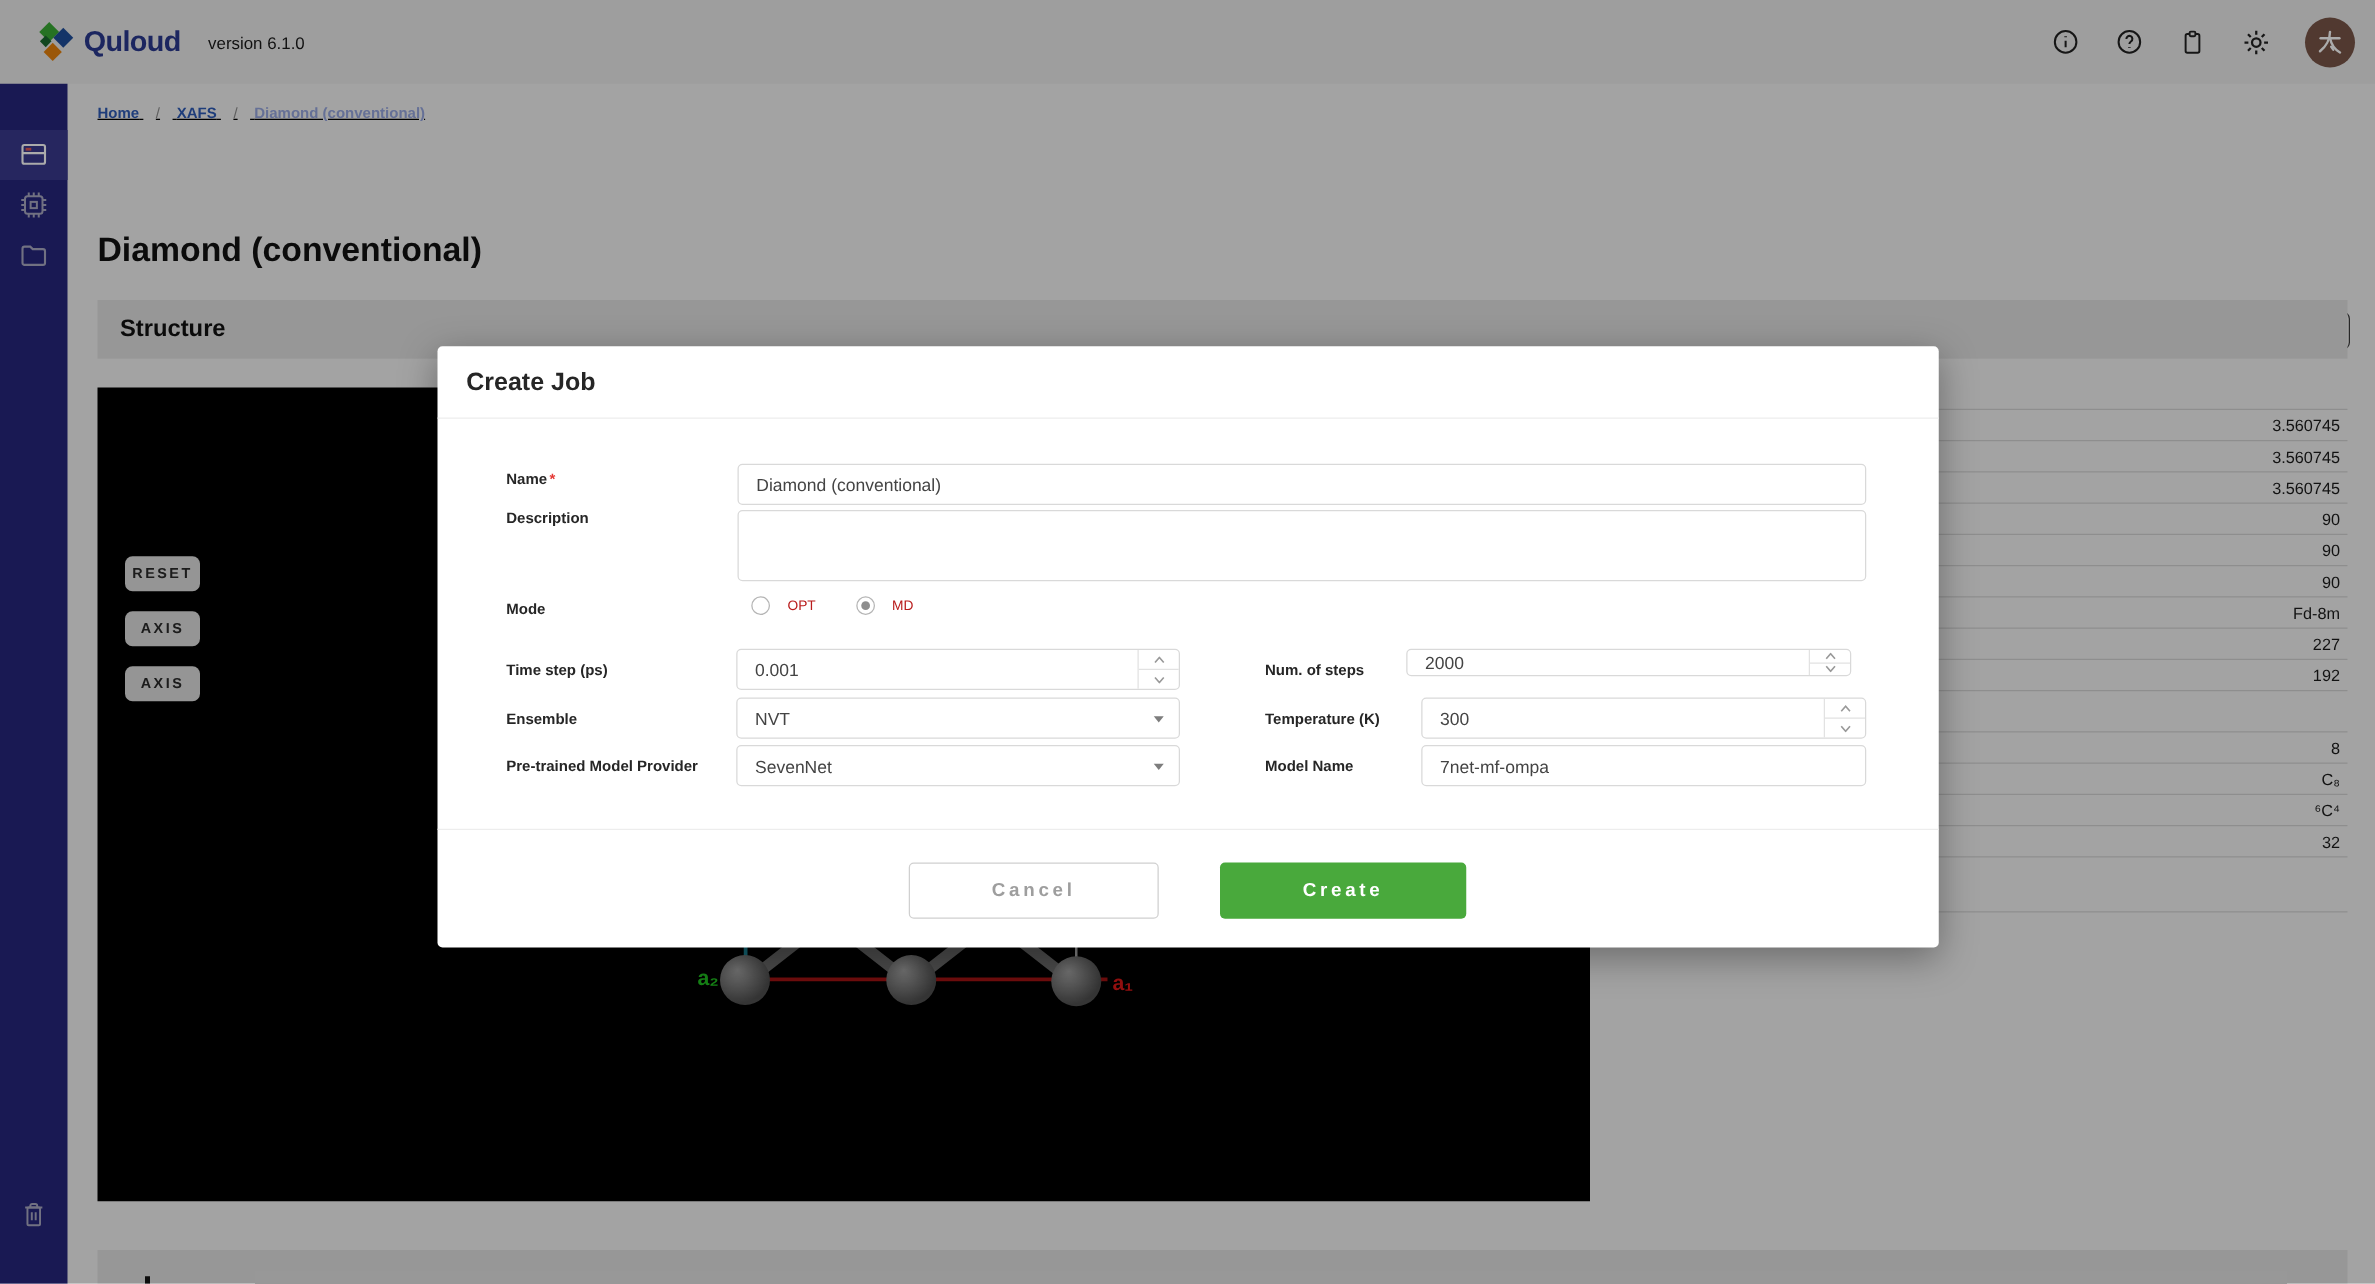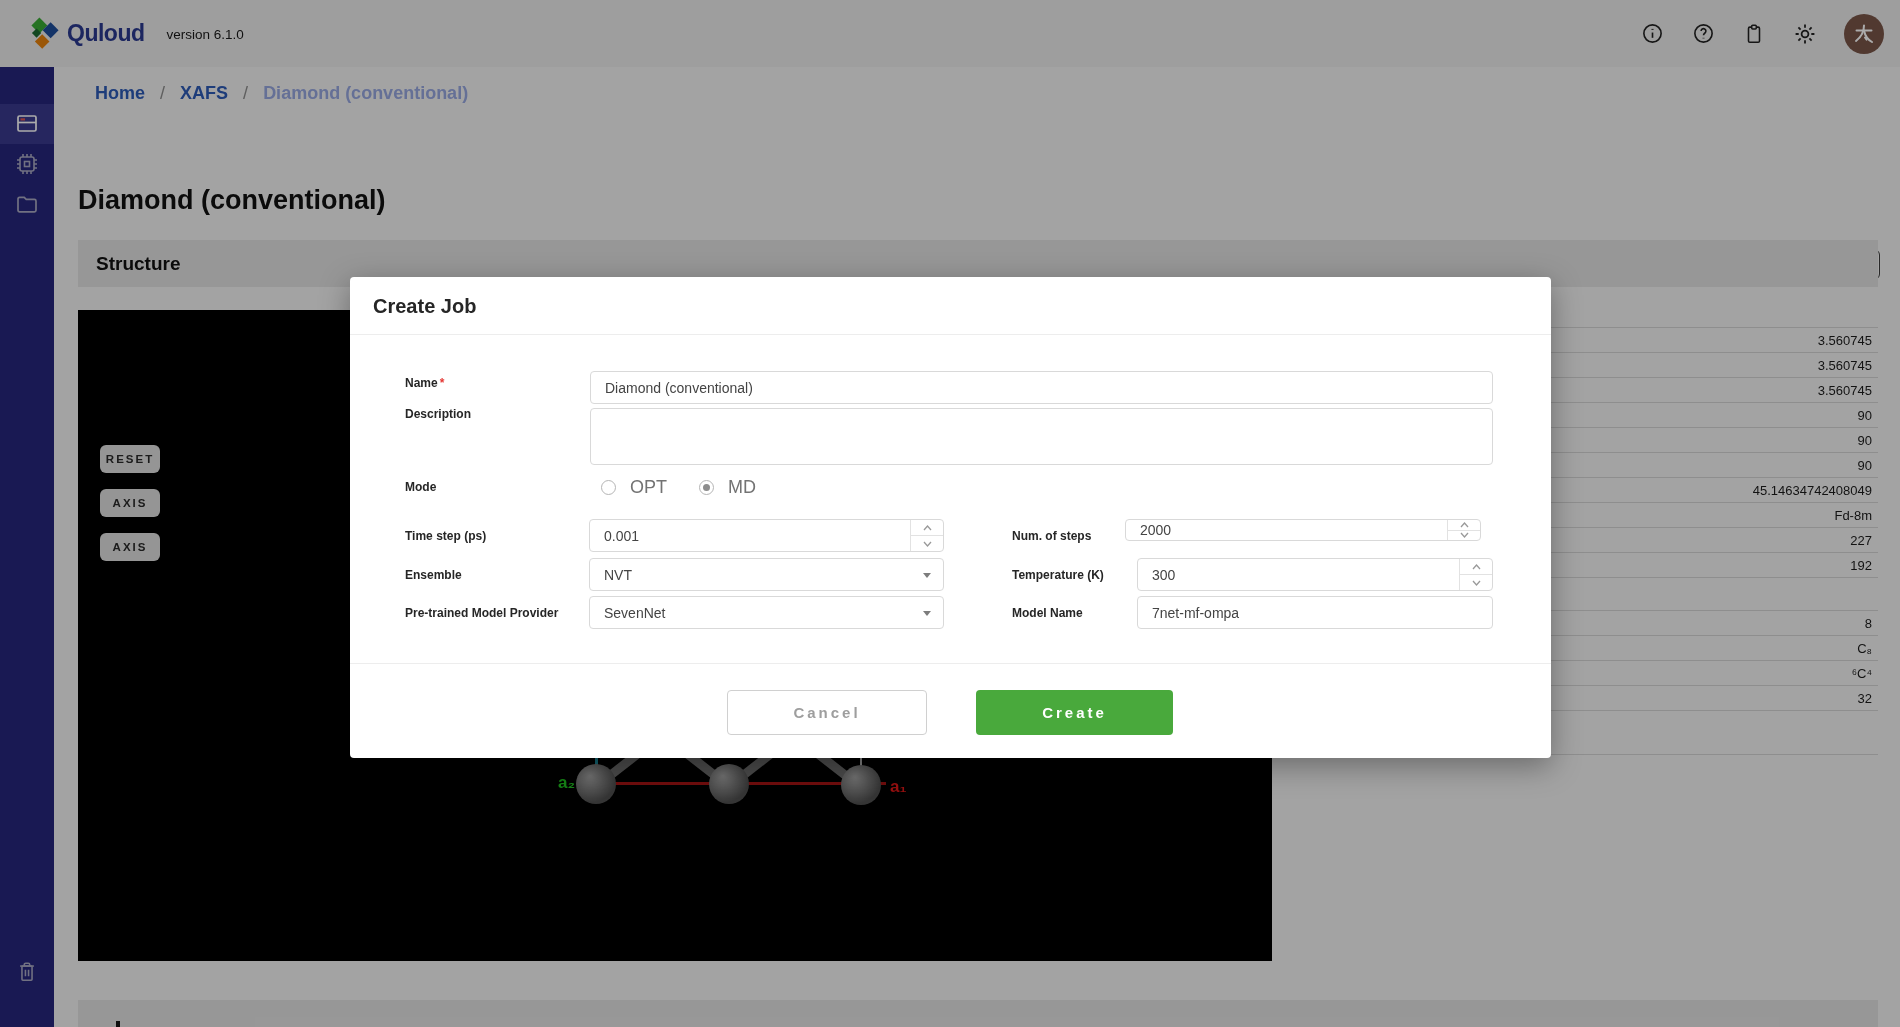--- a/index.html
+++ b/index.html
@@ -19,21 +19,21 @@
             align-items:center; justify-content:center; }
 
   
   .sidebar { position:absolute; left:0; top:67px; width:54px; height:960px; background:#26267c; z-index:5; }
   .side-item { width:54px; height:40px; display:flex; align-items:center; justify-content:center; cursor:pointer; }
   .side-item.active { background:#3a3a8e; }
   .side-item.trash { position:absolute; bottom:35px; left:0; }
 
   
   .main { position:absolute; left:54px; top:67px; width:1846px; height:960px; background:#f4f4f4; }
-  .crumbs { position:absolute; left:41px; top:16px; font-size:18px; font-weight:700; }
+  .crumbs { position:absolute; left:24px; top:16px; font-size:12px; font-weight:700;text-decoration:underline; }
   .crumb-link { color:#2e5bb7; cursor:pointer; }
   .crumb-sep { color:#8d8d8d; font-weight:400; margin:0 10px; }
   .crumb-cur { color:#97a7e0; }
   .page-title { position:absolute; left:24px; top:118px; font-size:27px; font-weight:800; color:#111; }
 
   .ctl-row-label { position:absolute; left:24px; top:190px; font-size:13.5px; font-weight:700; color:#222; }
   .prop-select { position:absolute; left:130px; top:182px; width:487px; height:31px; border:1px solid #6b6b6b;
                  border-radius:4px; display:flex; align-items:center; font-size:14px; color:#333;
                  padding-left:22px; cursor:pointer; background:transparent; }
   .caret-down { position:absolute; right:12px; top:50%; margin-top:-2px; width:0; height:0;
@@ -89,21 +89,21 @@
   .tarea textarea { width:100%; height:100%; border:none; outline:none; resize:none; background:transparent;
                     font-family:"Liberation Sans",sans-serif; font-size:14px; padding:6px 12px; }
   .spin { position:absolute; right:0; top:0; width:33px; height:100%; border-left:1px solid #e2e2e2;
           display:flex; flex-direction:column; }
   .spin-btn { flex:1; display:flex; align-items:center; justify-content:center; cursor:pointer; }
   .spin-btn.up { border-bottom:1px solid #e2e2e2; }
   .radio-row { position:absolute; display:flex; align-items:center; gap:14px; }
   .radio { width:15px; height:15px; border-radius:50%; border:1.5px solid #b5b5b5; position:relative; background:#fff; }
   .radio.sel::after { content:""; position:absolute; left:3px; top:3px; width:7px; height:7px;
                       border-radius:50%; background:#8d8d8d; }
-  .radio-lab { font-size:18px; color:#737373; margin-right:18px; }
+  .radio-lab { font-size:11px; color:#b91c1c; margin-right:18px; }
   .modal-btn { position:absolute; top:413px; height:45px; border-radius:4px; font-size:15px; font-weight:700;
                letter-spacing:3px; display:flex; align-items:center; justify-content:center; cursor:pointer;
                font-family:"Liberation Sans",sans-serif; }
   .btn-cancel { left:377px; width:200px; background:#fff; border:1px solid #d0d0d0; color:#9e9e9e; }
   .btn-create { left:626px; width:197px; background:#49a93c; border:none; color:#fff; }
 </style>
 </head>
 <body>
 
 <div id="app">
@@ -287,23 +287,20 @@
       <div class="prow">
           <span>90</span>
         </div>
       <div class="prow">
           <span>90</span>
         </div>
       <div class="prow">
           <span>90</span>
         </div>
       <div class="prow">
-          <span>45.14634742408049</span>
-        </div>
-      <div class="prow">
           <span>Fd-8m</span>
         </div>
       <div class="prow">
           <span>227</span>
         </div>
       <div class="prow">
           <span>192</span>
         </div>
       <div class="prow spacer33">
           <span></span>

